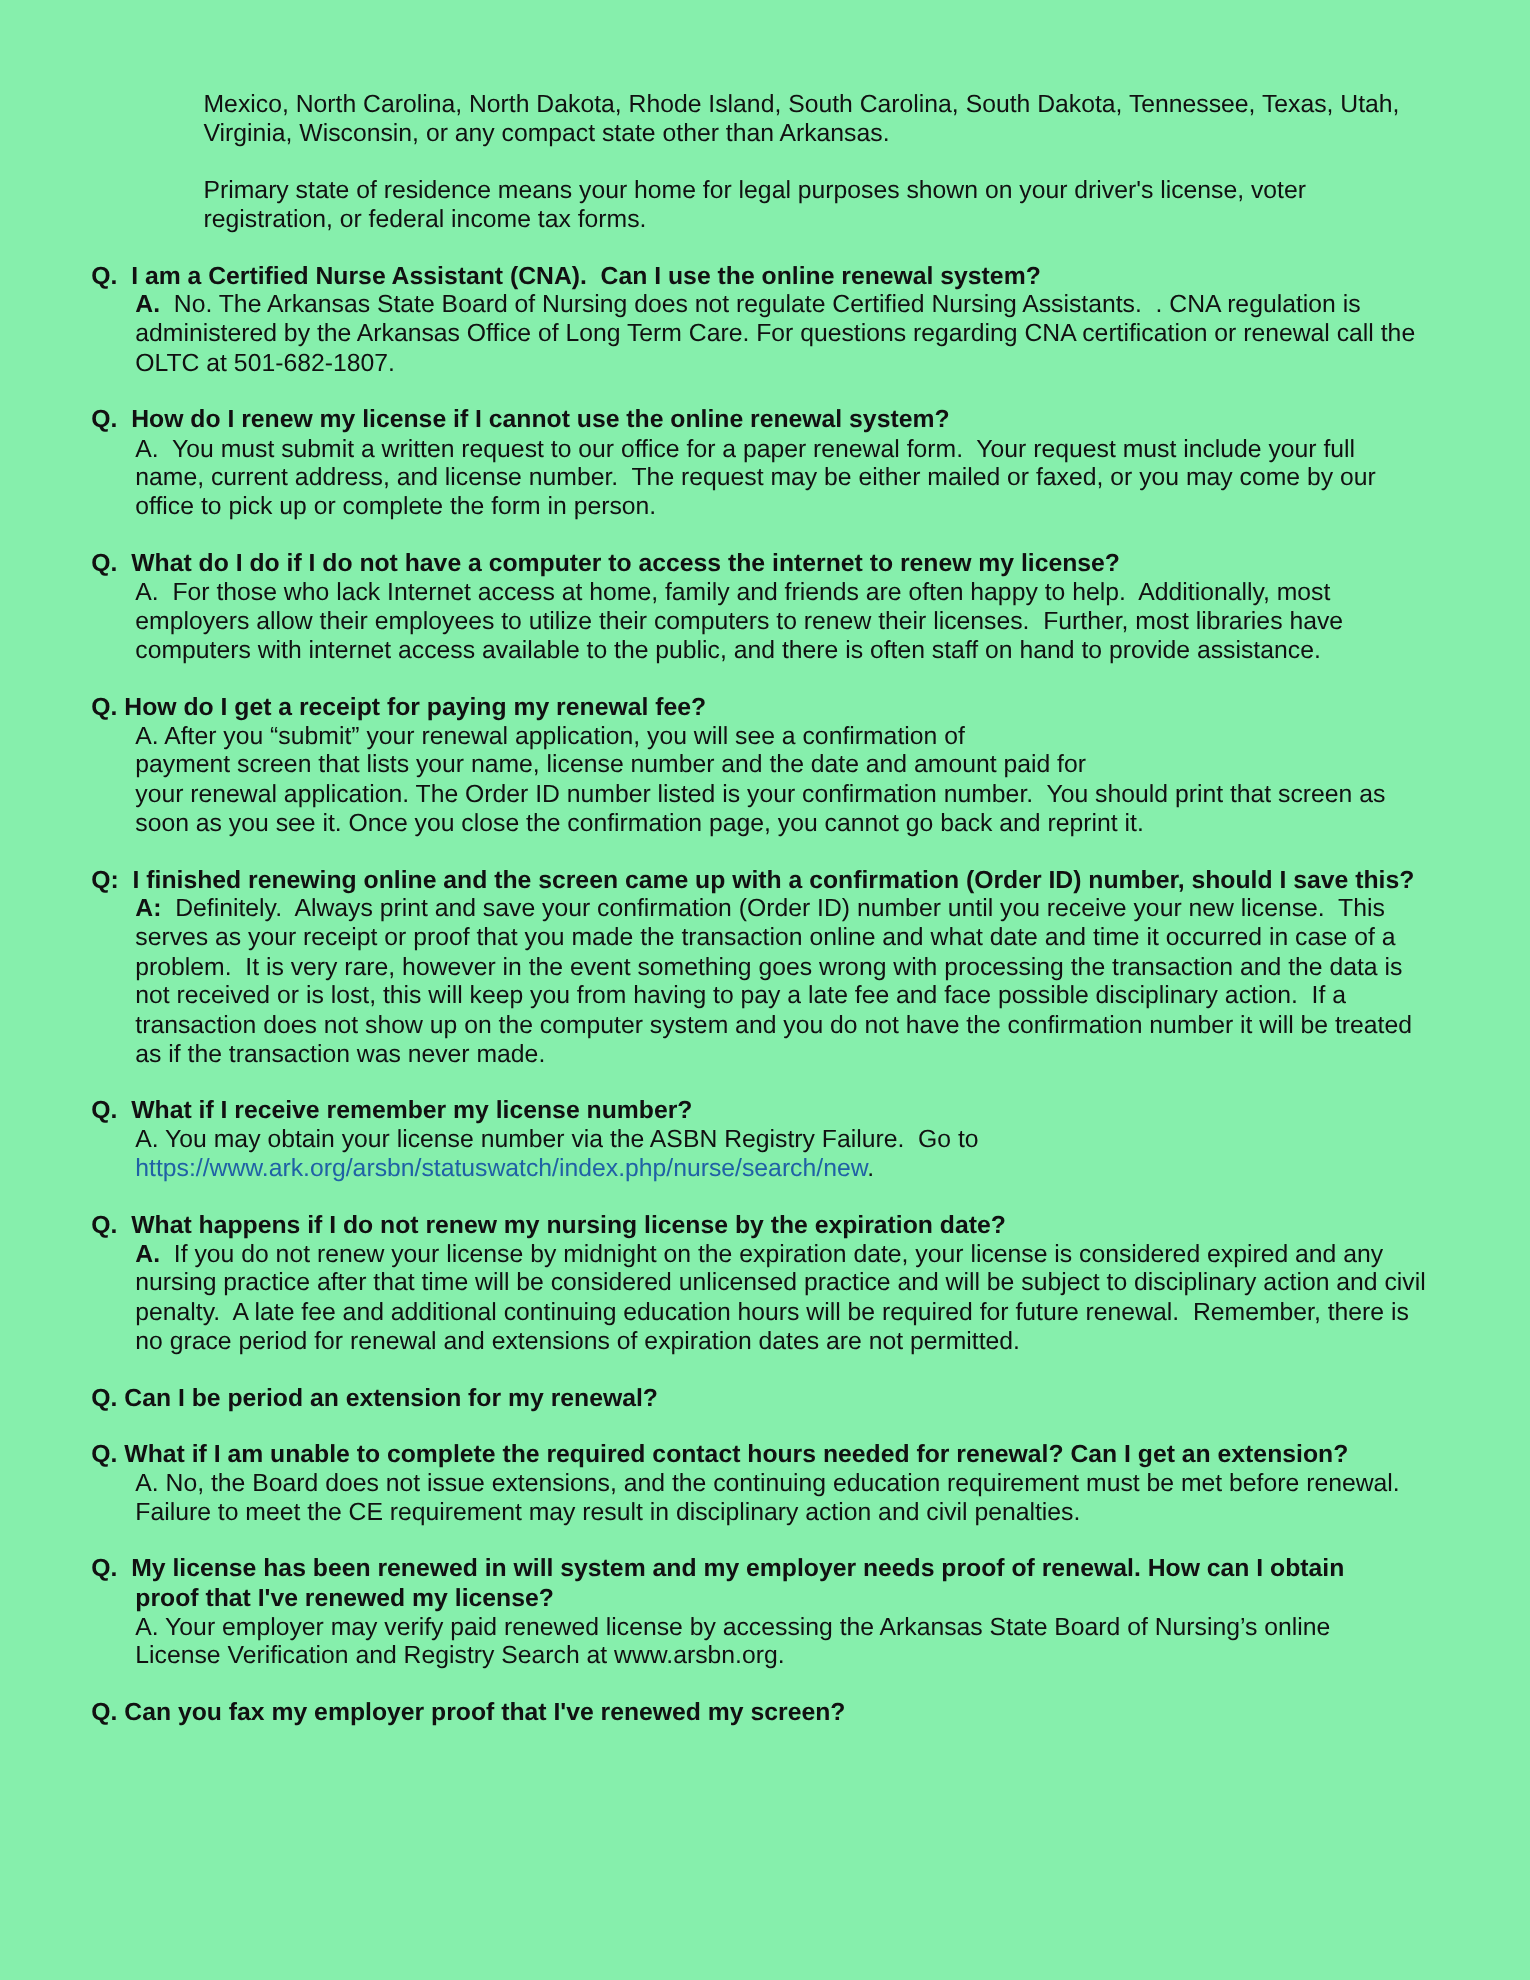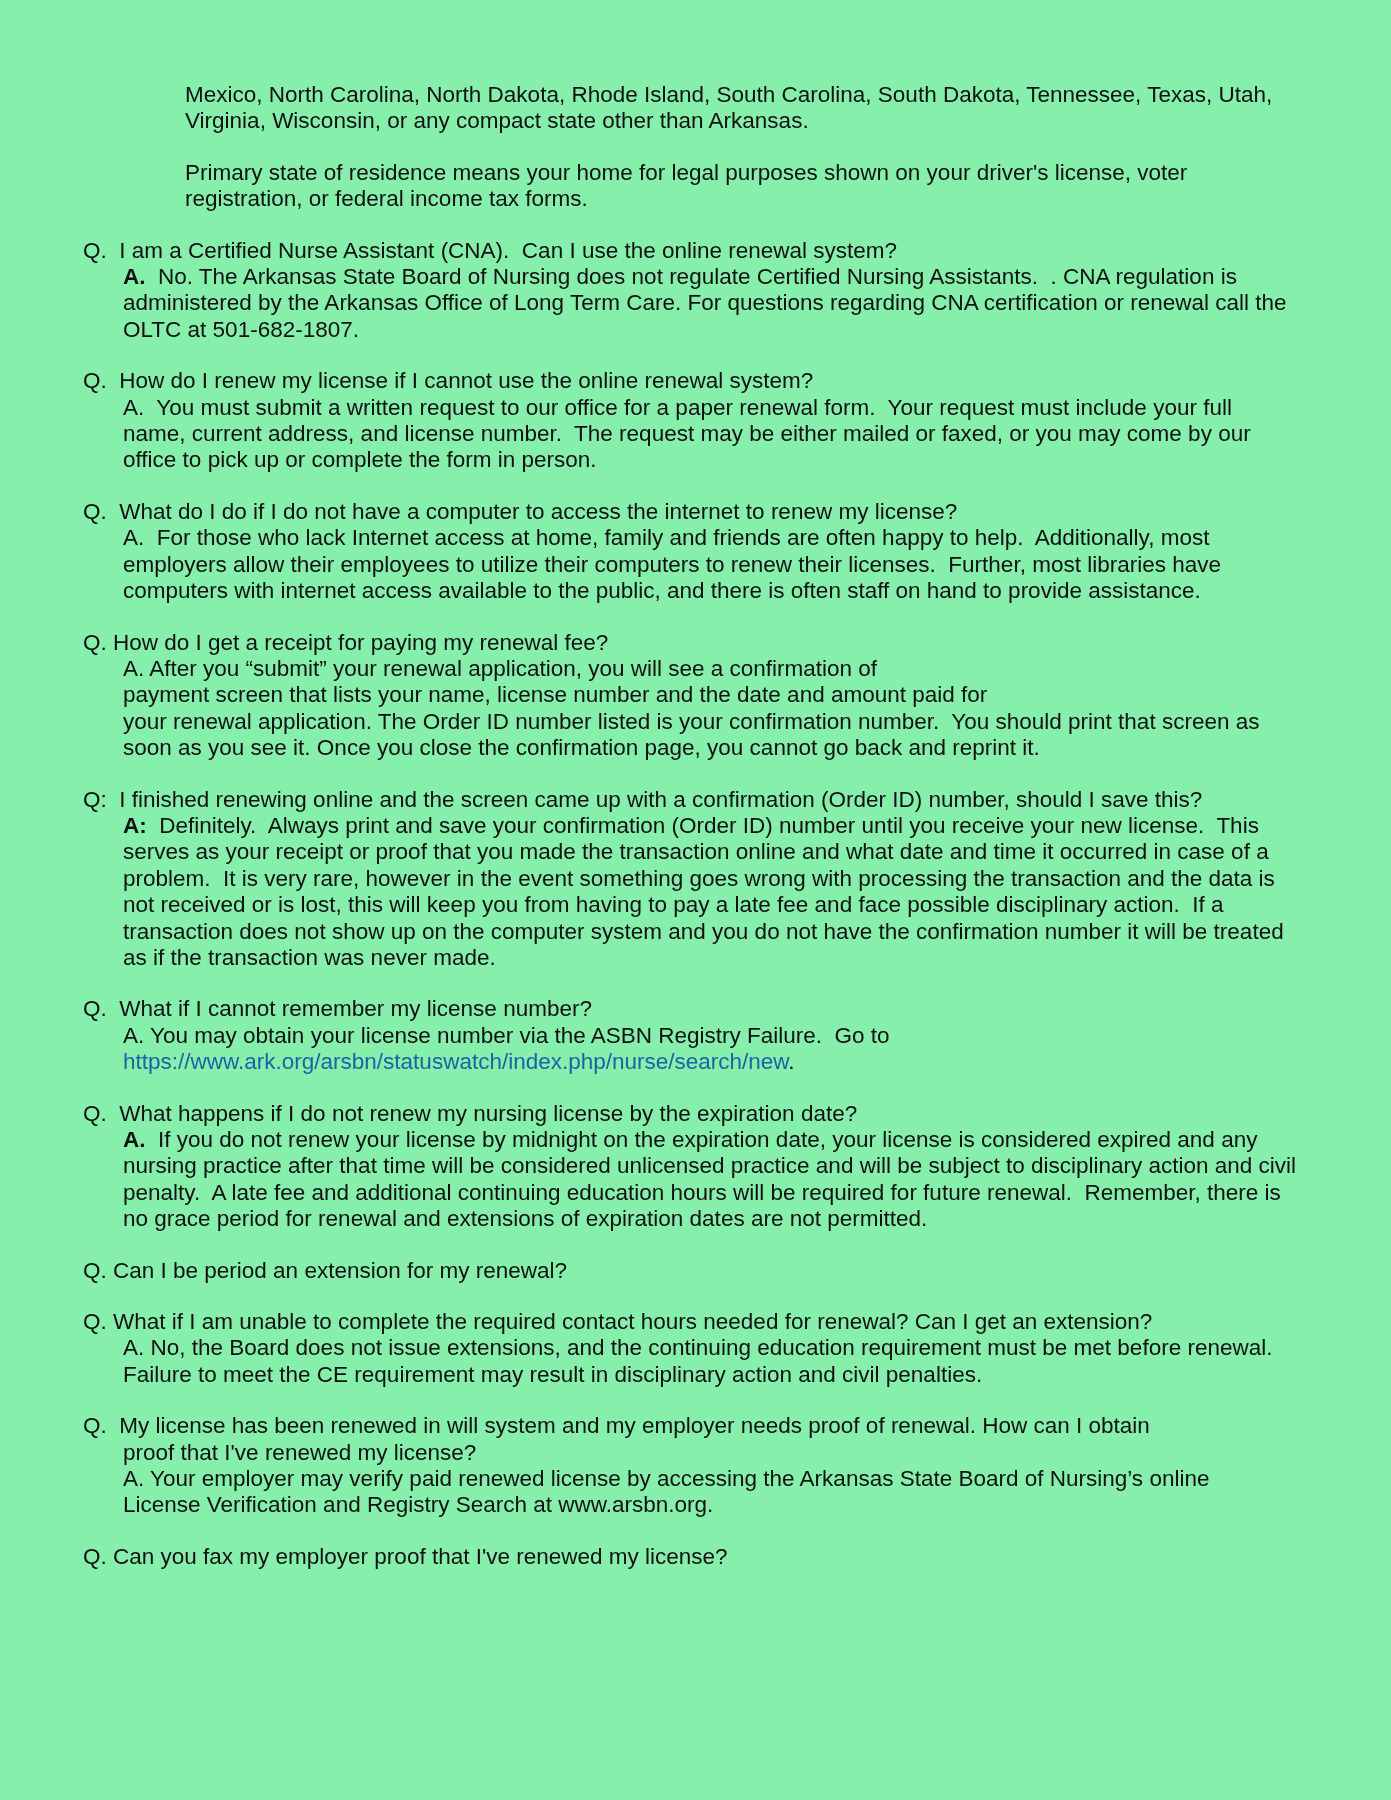--- a/index.html
+++ b/index.html
@@ -15,21 +15,21 @@
     line-height: 26.4px;
     color: #111111;
     overflow: hidden;
   }
   .intro {
     margin: 0 0 25px 62px;
     white-space: pre-wrap;
   }
   .qa { margin: 0 0 25px 0; }
   .question {
-    font-weight: normal;
+    font-weight: bold;
     text-indent: -40px;
     white-space: pre-wrap;
   }
   .answer { white-space: pre-wrap; }
   .albl { font-weight: bold; }
   .link {
     color: #2061A5;
     text-decoration: none;
     cursor: pointer;
   }
@@ -78,21 +78,21 @@
     <div class="question">Q:  I finished renewing online and the screen came up with a confirmation (Order ID) number, should I save this?</div>
     <div class="answer"><b class="albl">A:</b><span>  Definitely.  Always print and save your confirmation (Order ID) number until you receive your new license.  This
 serves as your receipt or proof that you made the transaction online and what date and time it occurred in case of a
 problem.  It is very rare, however in the event something goes wrong with processing the transaction and the data is
 not received or is lost, this will keep you from having to pay a late fee and face possible disciplinary action.  If a
 transaction does not show up on the computer system and you do not have the confirmation number it will be treated
 as if the transaction was never made.</span></div>
   </div>
 
   <div class="qa">
-    <div class="question">Q.  What if I cannot remember my license number?</div>
+    <div class="question">Q.  What if I receive remember my license number?</div>
     <div class="answer"><span>A. You may obtain your license number via the ASBN Registry Failure.  Go to
 </span><a class="link">https://www.ark.org/arsbn/statuswatch/index.php/nurse/search/new</a><span>.</span></div>
   </div>
 
   <div class="qa">
     <div class="question">Q.  What happens if I do not renew my nursing license by the expiration date?</div>
     <div class="answer"><b class="albl">A.</b><span>  If you do not renew your license by midnight on the expiration date, your license is considered expired and any
 nursing practice after that time will be considered unlicensed practice and will be subject to disciplinary action and civil
 penalty.  A late fee and additional continuing education hours will be required for future renewal.  Remember, there is
 no grace period for renewal and extensions of expiration dates are not permitted.</span></div>
@@ -109,16 +109,16 @@
   </div>
 
   <div class="qa">
     <div class="question">Q.  My license has been renewed in will system and my employer needs proof of renewal. How can I obtain
 proof that I've renewed my license?</div>
     <div class="answer">A. Your employer may verify paid renewed license by accessing the Arkansas State Board of Nursing’s online
 License Verification and Registry Search at www.arsbn.org.</div>
   </div>
 
   <div class="qa">
-    <div class="question">Q. Can you fax my employer proof that I've renewed my license?</div>
+    <div class="question">Q. Can you fax my employer proof that I've renewed my screen?</div>
   </div>
 
 </div>
 
 </body></html>

